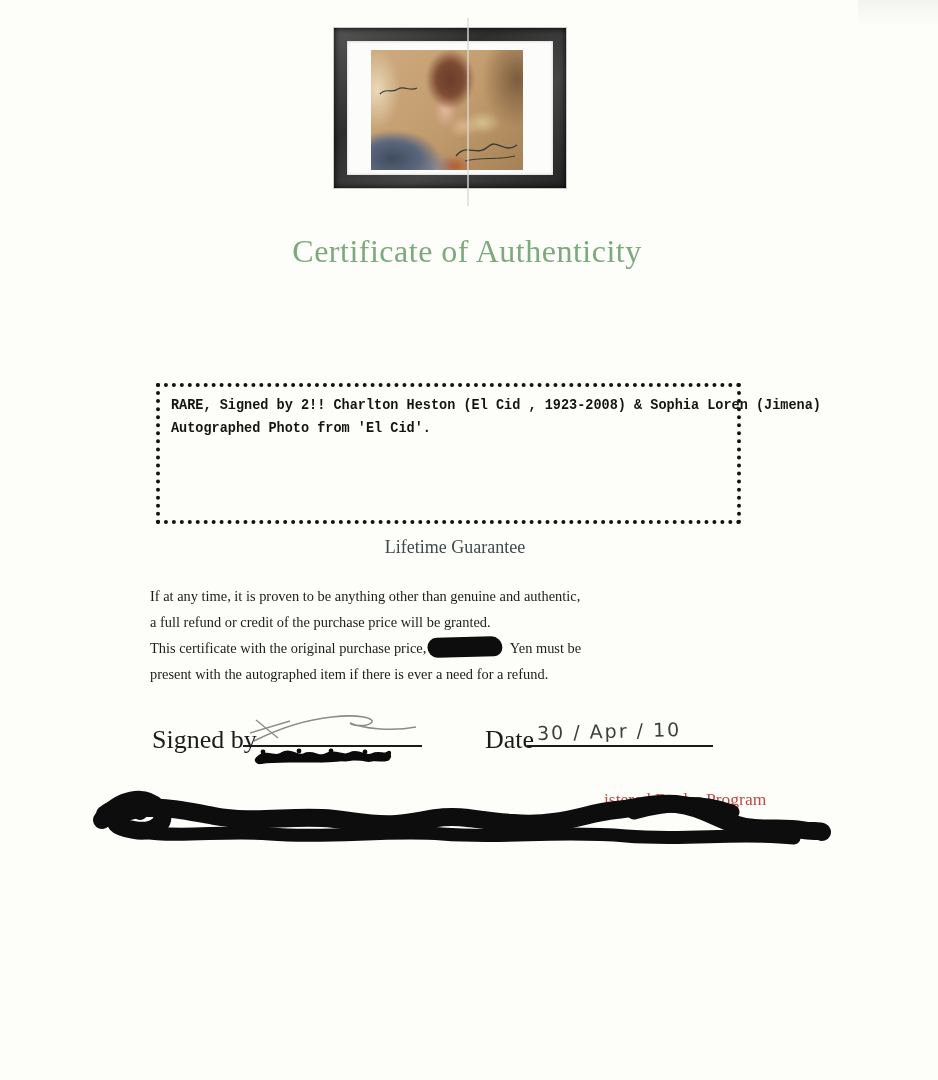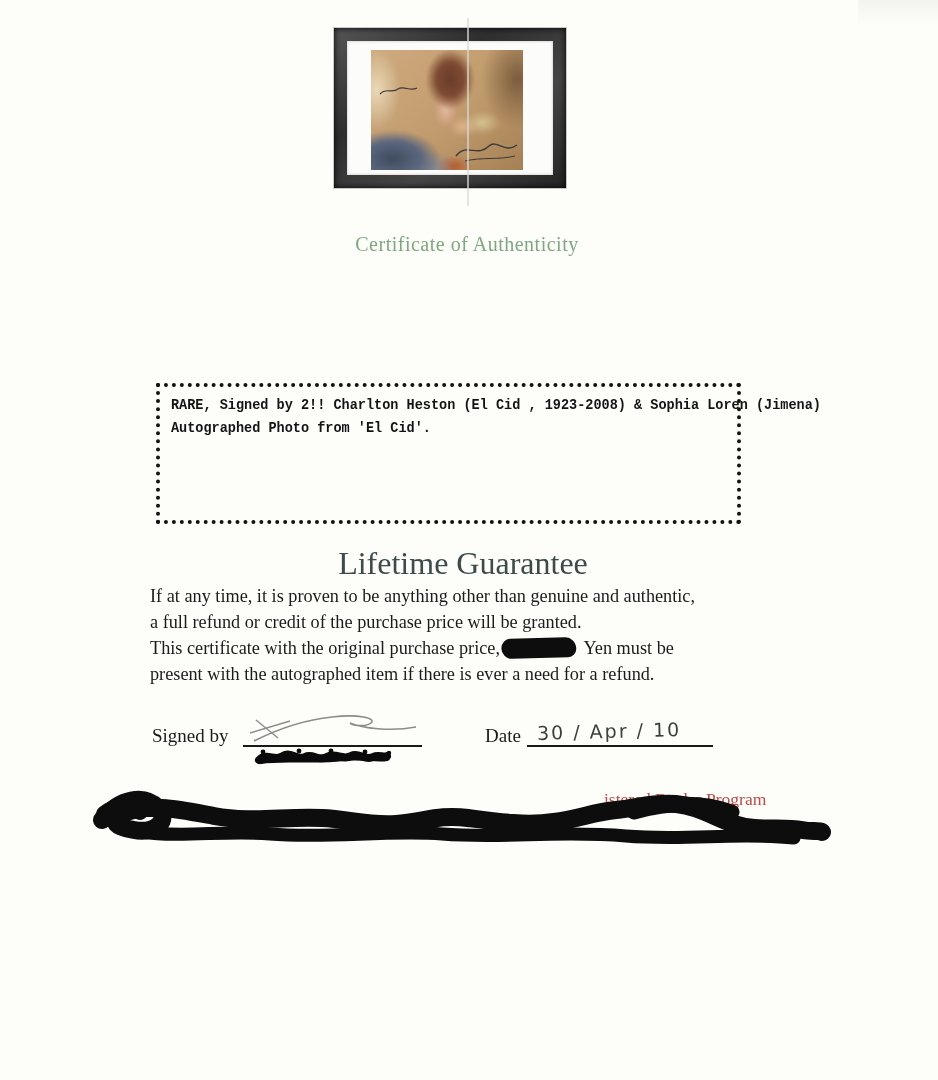--- a/index.html
+++ b/index.html
@@ -28,38 +28,38 @@
       radial-gradient(ellipse 64px 38px at 16% 88%, #3e4c60 0%, #5a6780 45%, rgba(90,103,128,0) 75%),
       radial-gradient(ellipse 42px 26px at 38% 96%, #7d88a0 0%, rgba(125,136,160,0) 70%),
       radial-gradient(ellipse 26px 15px at 54% 94%, #c05624 0%, rgba(192,86,36,0) 72%),
       radial-gradient(ellipse 34px 58px at 6% 34%, #ecd9b4 0%, rgba(236,217,180,0) 70%),
       radial-gradient(ellipse 48px 66px at 94% 26%, #7e5c3a 0%, rgba(126,92,58,0) 75%),
       linear-gradient(135deg,#d2ab7b 0%,#c49a67 55%,#a87e4f 100%);}
   .photo svg{position:absolute;}
 
   
   .coa-title{position:absolute;left:0;top:233px;width:934px;margin:0;text-align:center;
-    font-size:20px;font-weight:400;letter-spacing:.5px;}
+    font-size:32px;font-weight:400;letter-spacing:.5px;}
   .intro{position:absolute;left:164px;top:283px;font-size:19.5px;line-height:25px;}
   .intro div{white-space:nowrap;transform:scaleX(.98);transform-origin:left;}
   .item-box{position:absolute;left:156px;top:383px;width:566px;height:126px;
     border:4px dotted #121212;padding:7px 0 0 11px;
     font-family:Liberation Mono, monospace;font-weight:bold;font-size:14.8px;
     line-height:23px;color:#141414;}
   .item-box div{white-space:nowrap;transform:scaleX(.915);transform-origin:left;}
-  .lg-title{position:absolute;left:0;top:537px;width:910px;margin:8px;text-align:center;
-    font-size:32px;font-weight:400;}
-  .guarantee{position:absolute;left:150px;top:583px;font-size:19px;line-height:26px;}
+  .lg-title{position:absolute;left:0;top:537px;width:910px;margin:0;text-align:center;
+    font-size:18px;font-weight:400;}
+  .guarantee{position:absolute;left:150px;top:583px;font-size:15px;line-height:26px;}
   .guarantee div{white-space:nowrap;transform:scaleX(.96);transform-origin:left;}
   .price-redaction{display:inline-block;width:78px;height:20px;background:#0d0d0d;
     border-radius:10px 12px 9px 11px;vertical-align:-4px;margin:0 8px 0 1px;
     transform:rotate(-1.5deg);}
 
   
-  .label{position:absolute;font-size:19px;}
+  .label{position:absolute;font-size:26px;}
   .sig-underline{position:absolute;left:243px;top:745px;width:179px;border-bottom:2px solid #1a1a1a;}
   .date-underline{position:absolute;left:527px;top:745px;width:186px;border-bottom:2px solid #1a1a1a;}
   .signature-svg{position:absolute;left:244px;top:711px;}
   .name-scribble{position:absolute;left:253px;top:747px;}
   .date-value{position:absolute;left:537px;top:720px;font-family:"DejaVu Sans",sans-serif;
     font-size:19px;letter-spacing:2px;color:#3a413b;transform:rotate(-1.5deg);}
 
   
   .red-fragment{position:absolute;left:604px;top:789px;font-size:17.5px;color:#bf4a44;z-index:1;}
   .red-peek{position:absolute;width:7px;height:8px;border:1.6px solid #c0524a;border-radius:50%;

